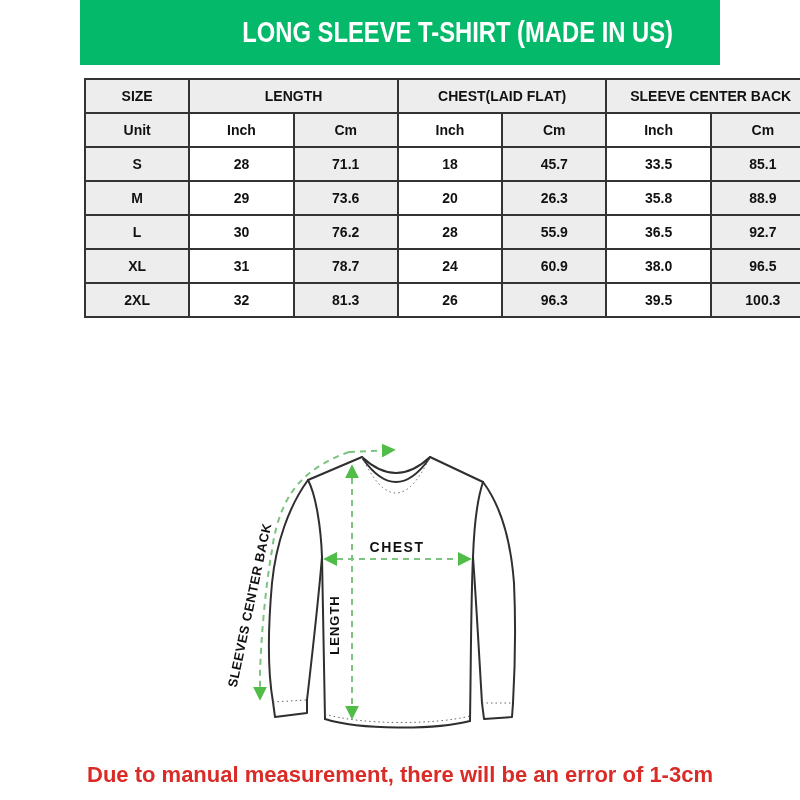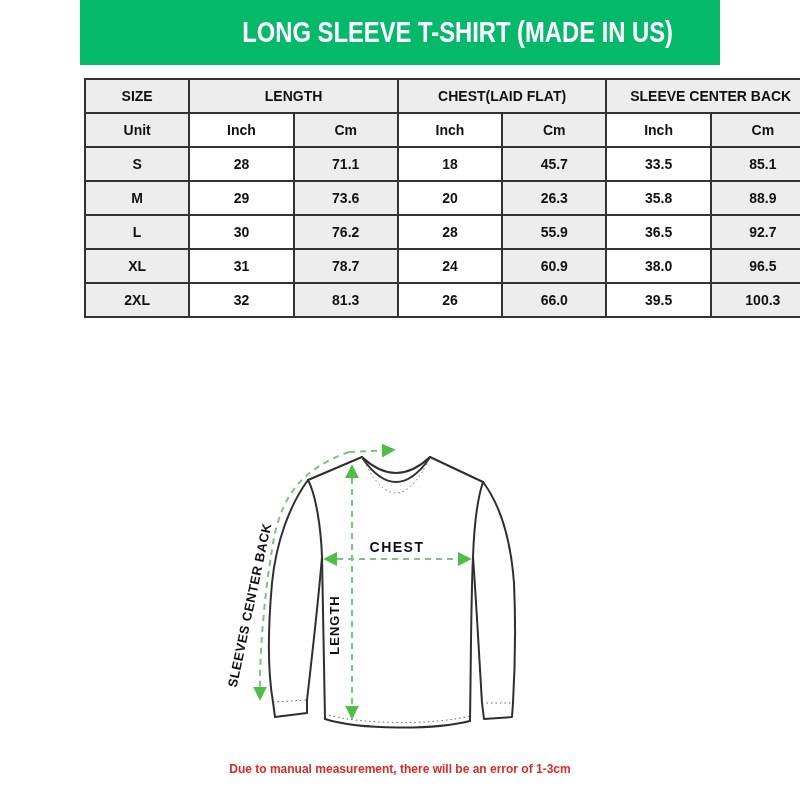--- a/index.html
+++ b/index.html
@@ -42,21 +42,21 @@
 
   .diagram{position:absolute;left:205px;top:428px;width:400px;height:330px;}
   .outline{stroke:var(--outline);stroke-width:2;fill:none;stroke-linejoin:round;stroke-linecap:round;}
   .stitch{stroke:var(--stitch);stroke-width:1;fill:none;stroke-dasharray:1.5 3;}
   .garrow{stroke:var(--arrow-green);stroke-width:2;fill:none;stroke-dasharray:6 5;}
   .ahead{fill:var(--arrowhead-green);}
   .dlabel{font-family:"Liberation Sans",sans-serif;font-weight:bold;fill:var(--ink);}
 
   .footer-note{
     position:absolute;left:0;top:762px;width:800px;text-align:center;
-    color:var(--footer-red);font-weight:bold;font-size:12px;
+    color:var(--footer-red);font-weight:bold;font-size:22px;
   }
 </style>
 </head>
 <body>
 
 <div class="page">
 
   <div class="banner">
     <div class="banner-title">LONG SLEEVE T-SHIRT (MADE IN US)</div>
   </div>
@@ -123,21 +123,21 @@
           <td class="">24</td>
           <td class="gray">60.9</td>
           <td class="">38.0</td>
           <td class="gray">96.5</td>
         </tr>
         <tr>
           <td class="gray">2XL</td>
           <td class="">32</td>
           <td class="gray">81.3</td>
           <td class="">26</td>
-          <td class="gray">66.0</td>
+          <td class="gray">96.3</td>
           <td class="">39.5</td>
           <td class="gray">100.3</td>
         </tr>
       </tbody>
   </table>
 
   <svg class="diagram" viewBox="0 0 400 330">
     <defs>
       <marker id="ah" viewBox="0 0 10 10" refX="8" refY="5" markerWidth="7" markerHeight="7" orient="auto-start-reverse">
         <path class="ahead" d="M0,0 L10,5 L0,10 z"></path>

